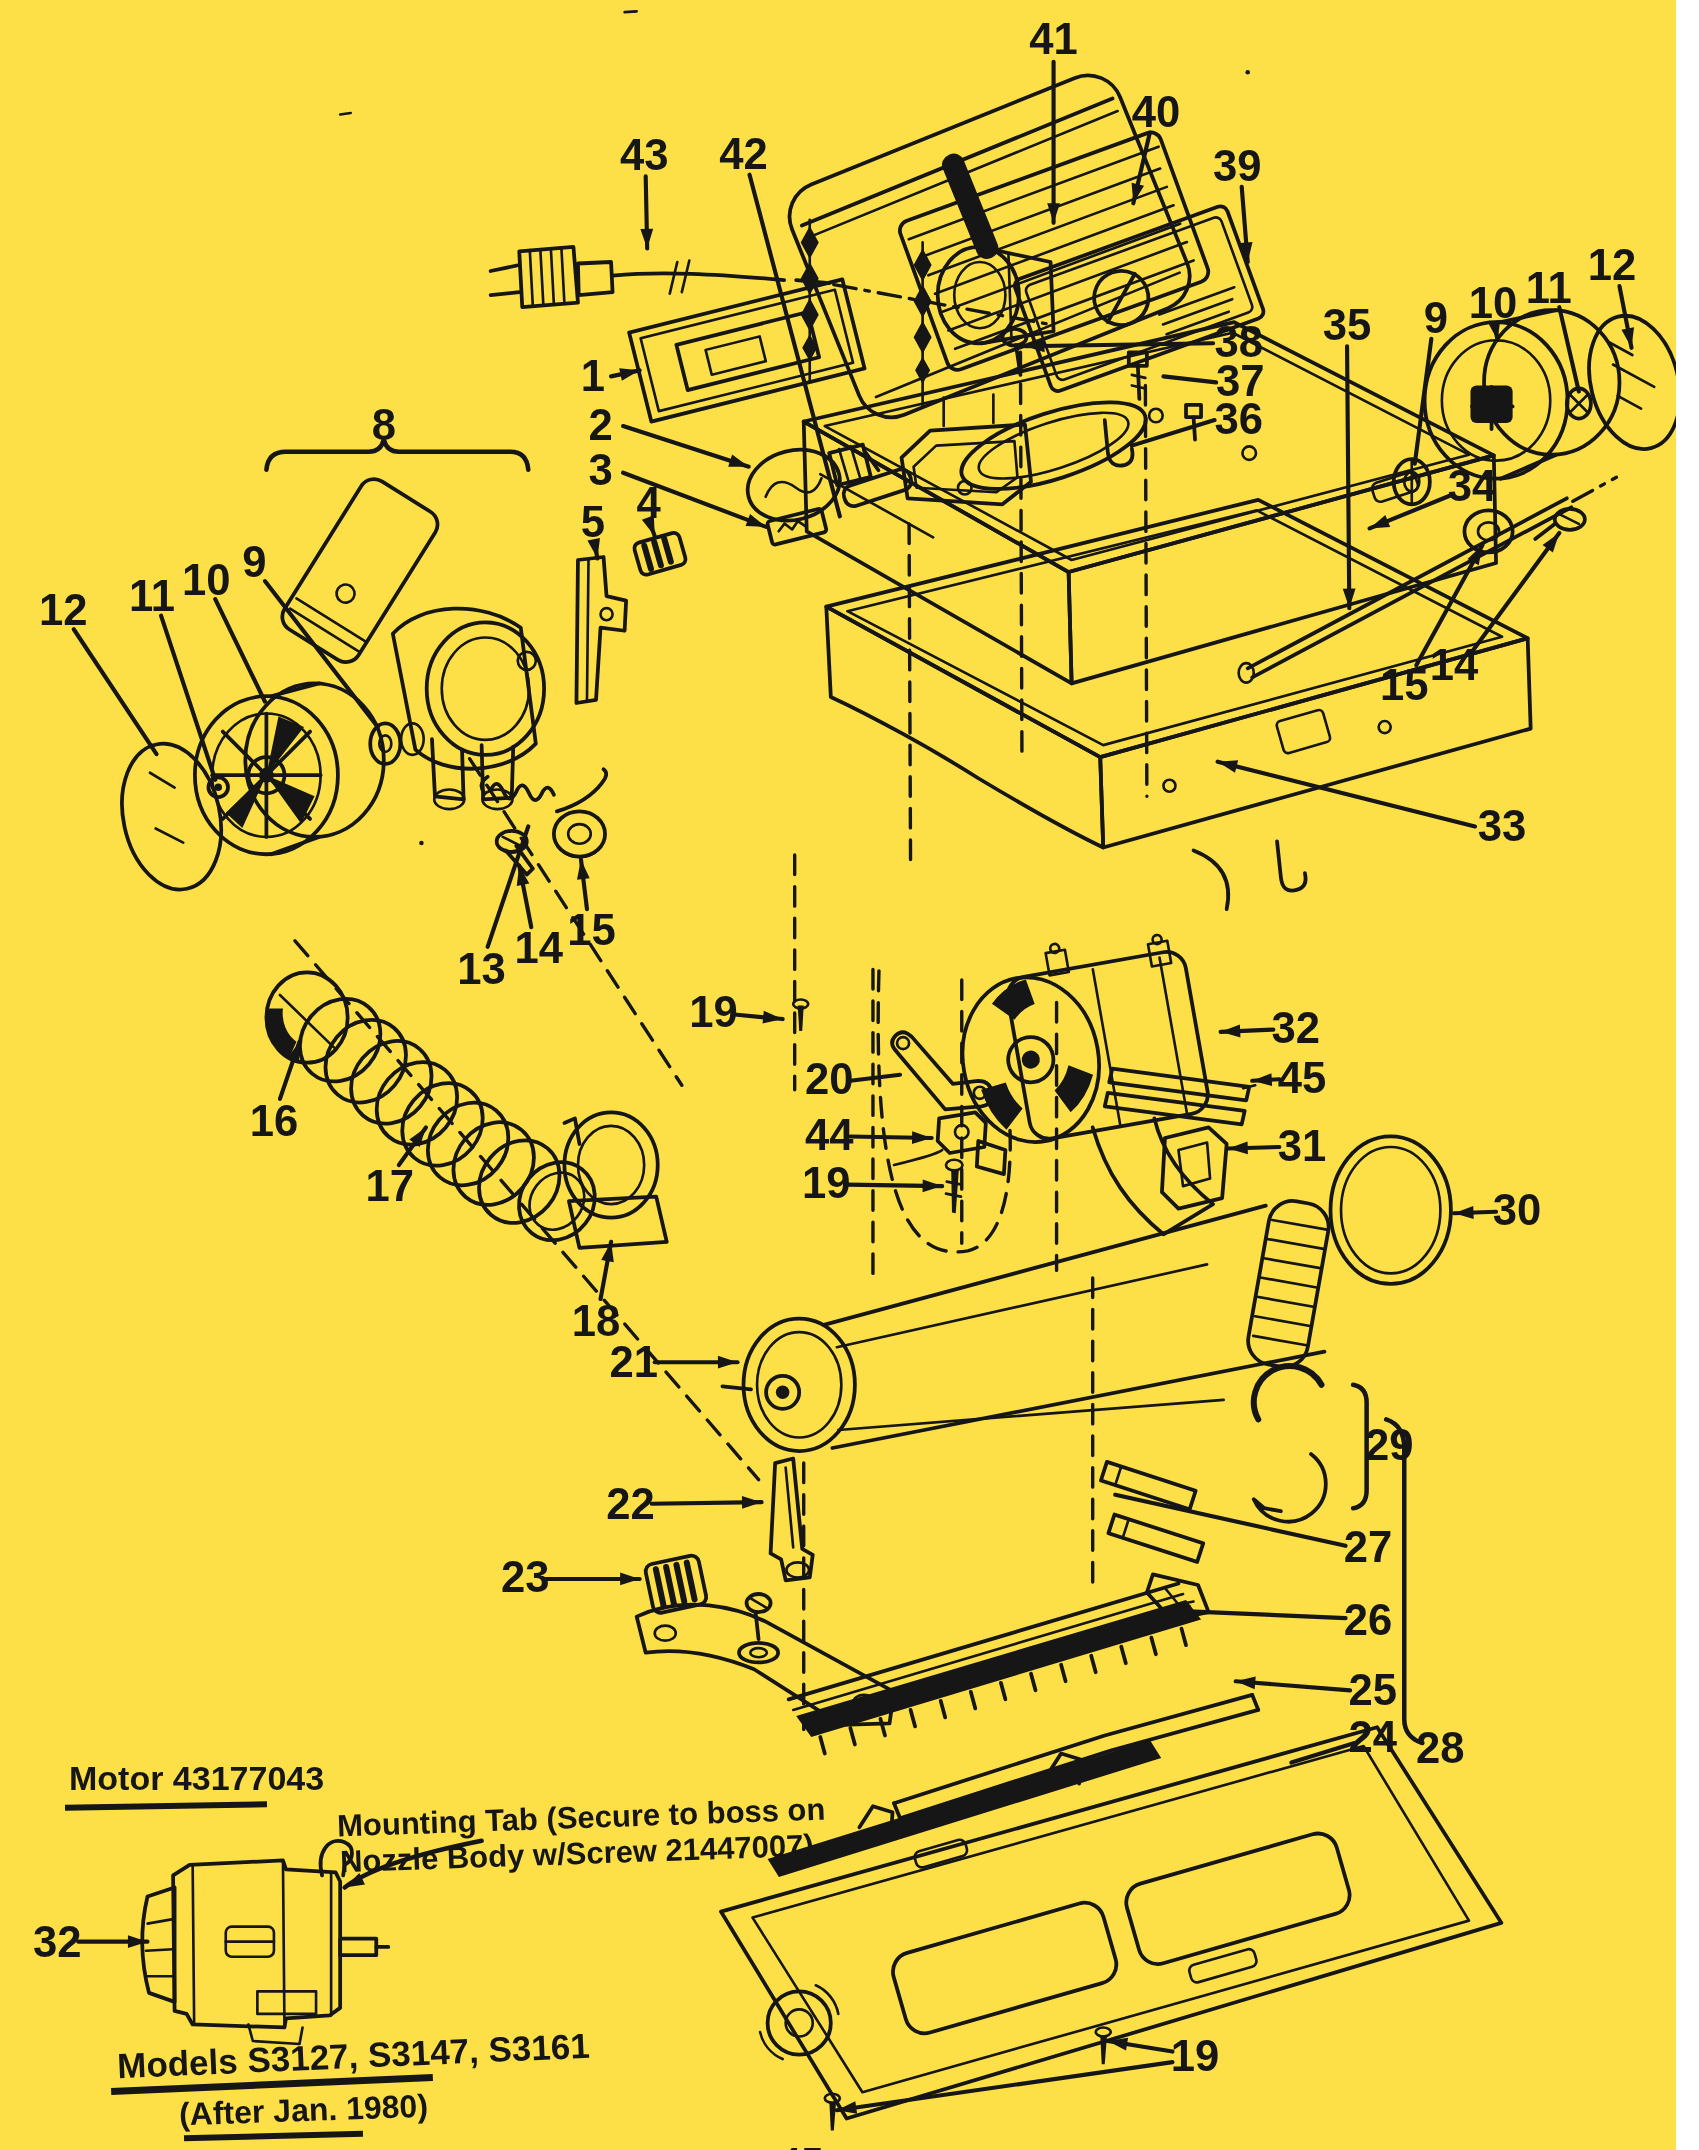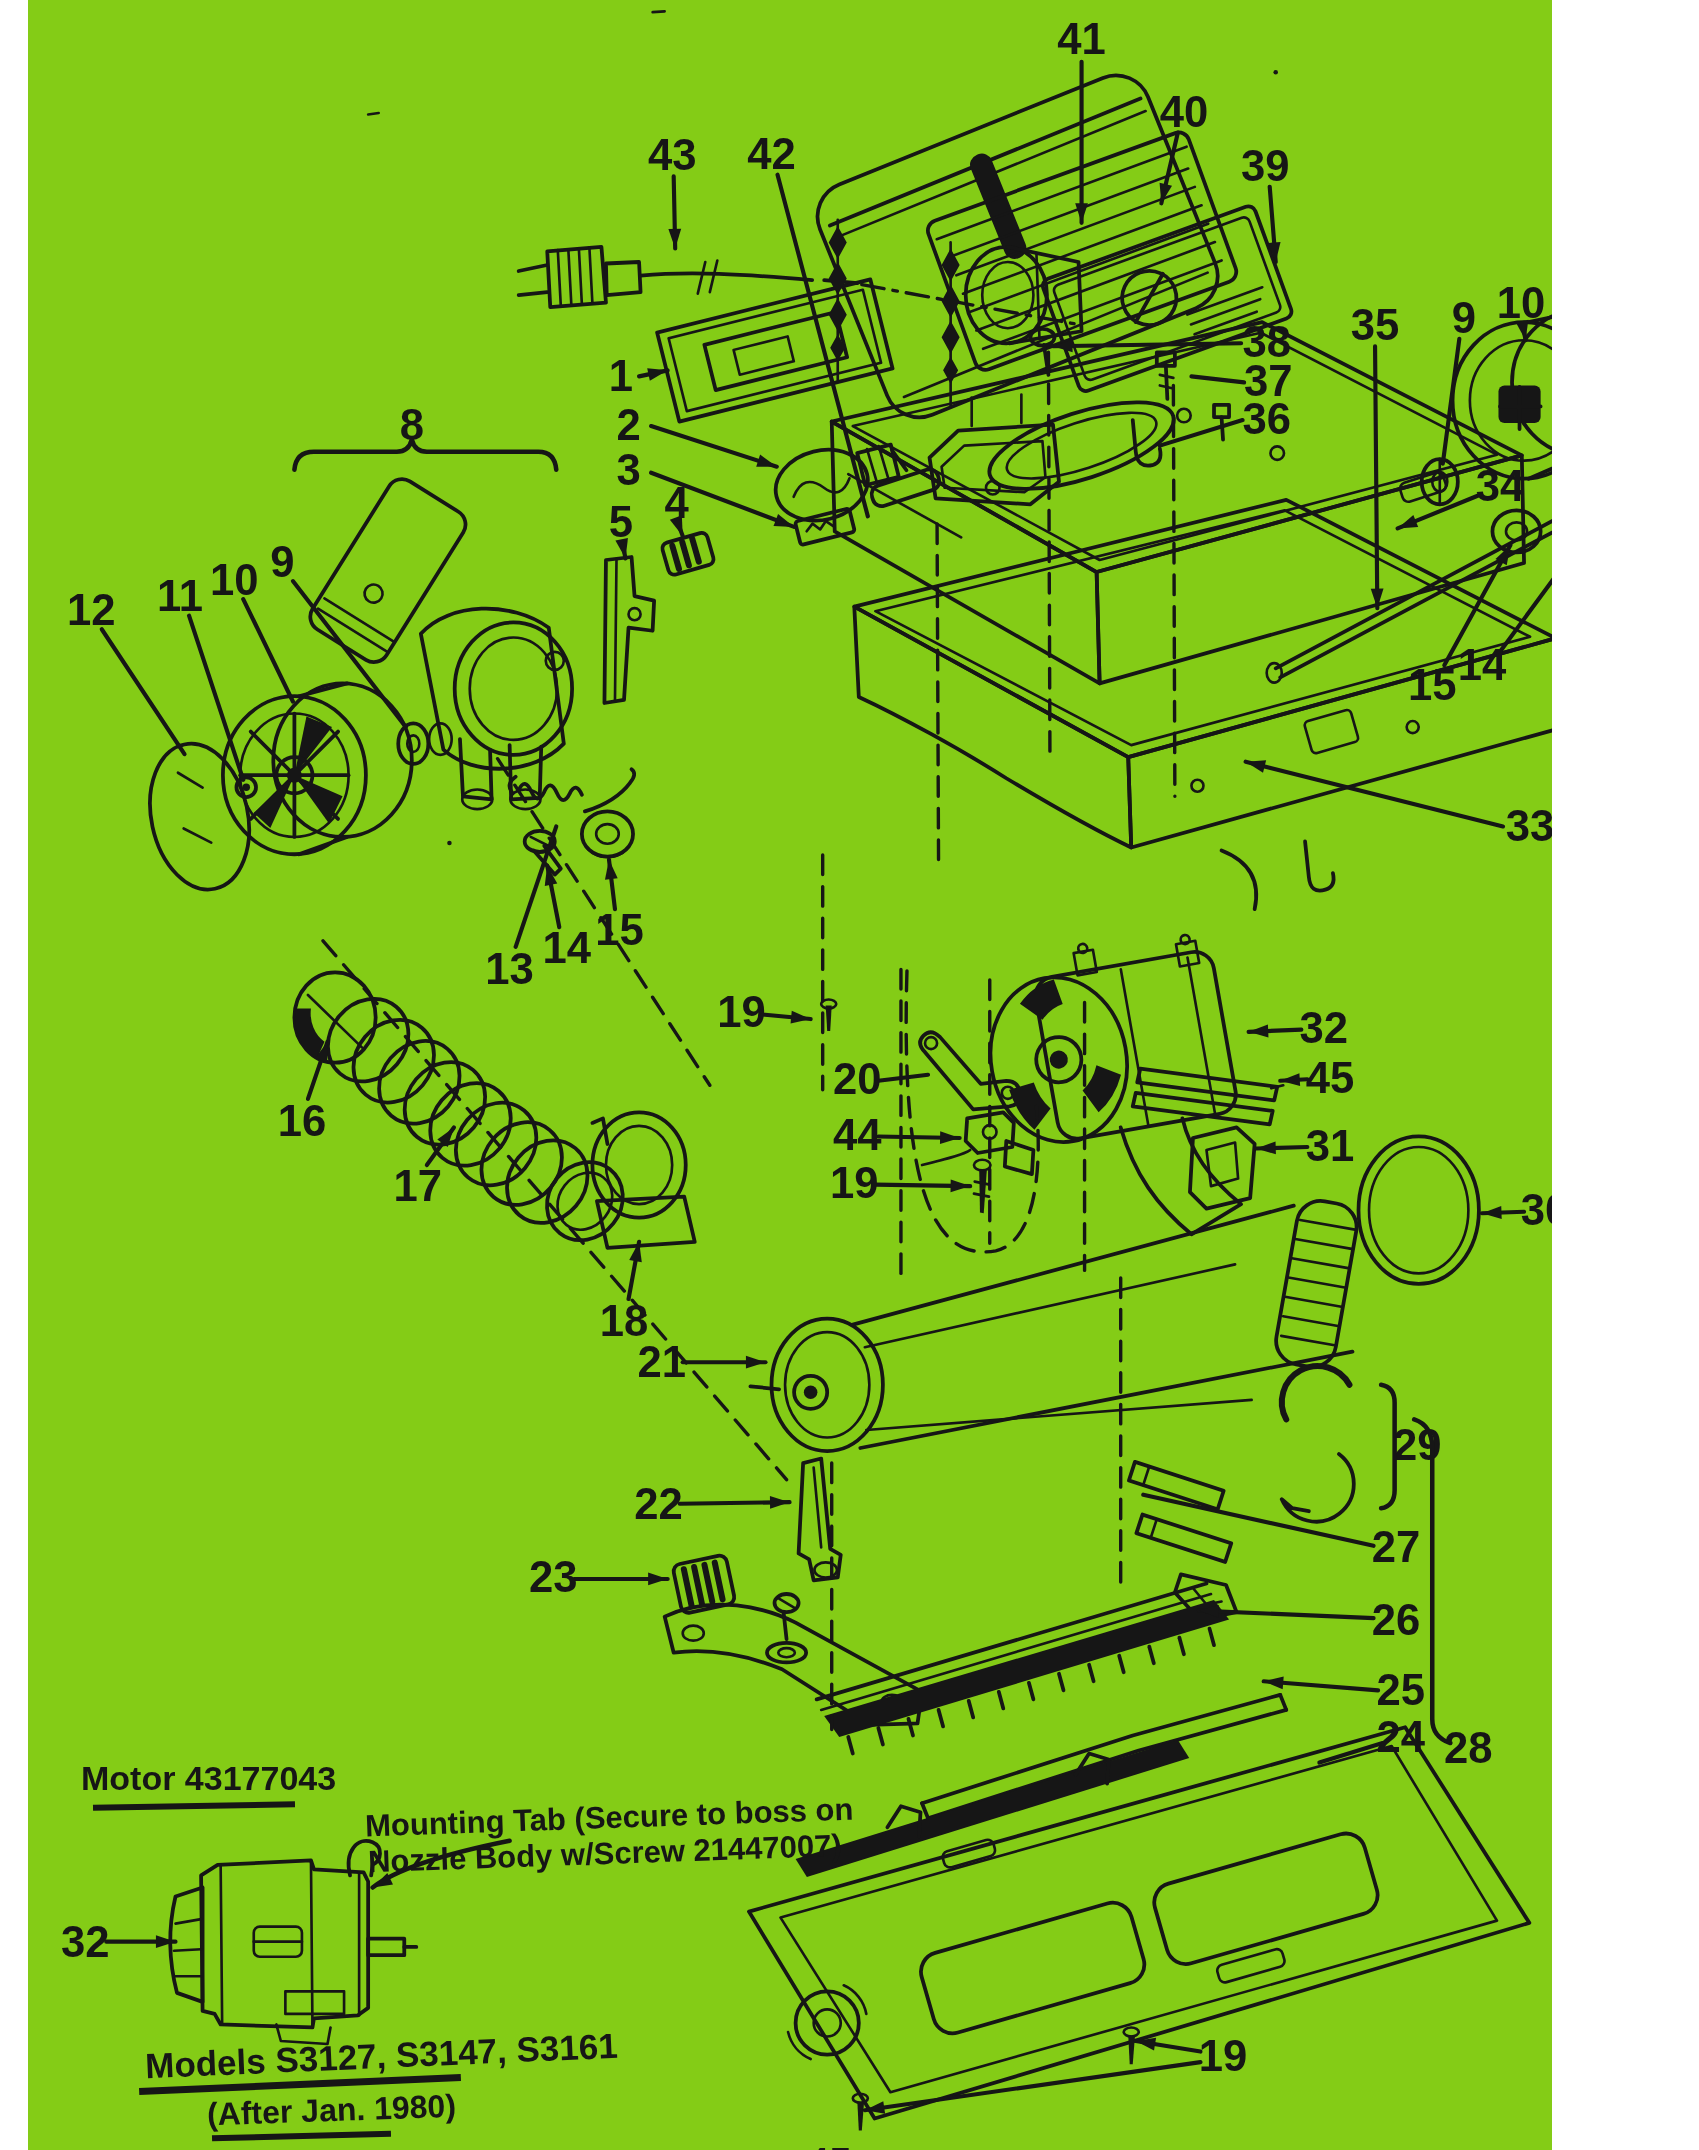--- a/index.html
+++ b/index.html
@@ -1,33 +1,33 @@
 <!DOCTYPE html>
 <html style="font-size:12px"><head>
 <meta charset="utf-8">
 <style>
   :root{ --ink:#161616; }
   html,body{ margin:0; padding:0; background:#ffffff; }
-  .canvas{ position:relative; width:1524px; height:2151px; background:#84cc16; overflow:hidden;
-           font-family:"Liberation Sans", sans-serif; color:var(--ink);margin-left:28px; }
+  .canvas{ position:relative; width:1676px; height:2151px; background:#fde047; overflow:hidden;
+           font-family:"Liberation Sans", sans-serif; color:var(--ink); }
   svg.layer{ position:absolute; left:0; top:0; width:1700px; height:2151px; }
   #art *{ stroke:var(--ink); stroke-width:5; fill:none; stroke-linecap:round; stroke-linejoin:round; }
   #art .fill{ fill:var(--ink); stroke:none; }
   #art .thin{ stroke-width:3.5; }
   #art .thick{ stroke-width:8; }
   #art .dash{ stroke-dasharray:26 16; stroke-width:4.5; }
   #art .dashdot{ stroke-dasharray:30 12 6 12; stroke-width:4.5; }
   #anno text{ font-family:"Liberation Sans", sans-serif; font-weight:700; font-size:58px;
               fill:var(--ink); stroke:none; text-anchor:middle; }
   #anno path.lead{ stroke:var(--ink); stroke-width:5.5; fill:none; stroke-linecap:round; }
   #anno path.brk{ stroke:var(--ink); stroke-width:6; fill:none; stroke-linecap:round; }
   #anno polygon.ah{ fill:var(--ink); stroke:none; }
   .note{ position:absolute; font-weight:700; white-space:nowrap; }
   .uline{ position:absolute; background:var(--ink); }
-  #note-motor{ left:53px; top:1759px; font-size:34px; }
+  #note-motor{ left:69px; top:1759px; font-size:34px; }
   #ul-motor{ left:65px; top:1803px; width:202px; height:6px; transform:rotate(-1deg); }
   #note-mount1{ left:337px; top:1800px; font-size:31px; transform:rotate(-2deg); }
   #note-mount2{ left:340px; top:1836px; font-size:31px; transform:rotate(-2deg); }
   #note-models{ left:117px; top:2036px; font-size:35px; transform:rotate(-2.5deg); }
   #ul-models{ left:111px; top:2081px; width:322px; height:6.8px; transform:rotate(-2.5deg); }
   #note-after{ left:179px; top:2092px; font-size:32px; transform:rotate(-2deg); }
   #ul-after{ left:184px; top:2133px; width:179px; height:6px; transform:rotate(-1.5deg); }
   #page-partial{ position:absolute; left:781px; top:2140px; width:68px; height:10.5px;
                  overflow:hidden; font-weight:700; font-size:35px; letter-spacing:2.3px; }
 </style>

